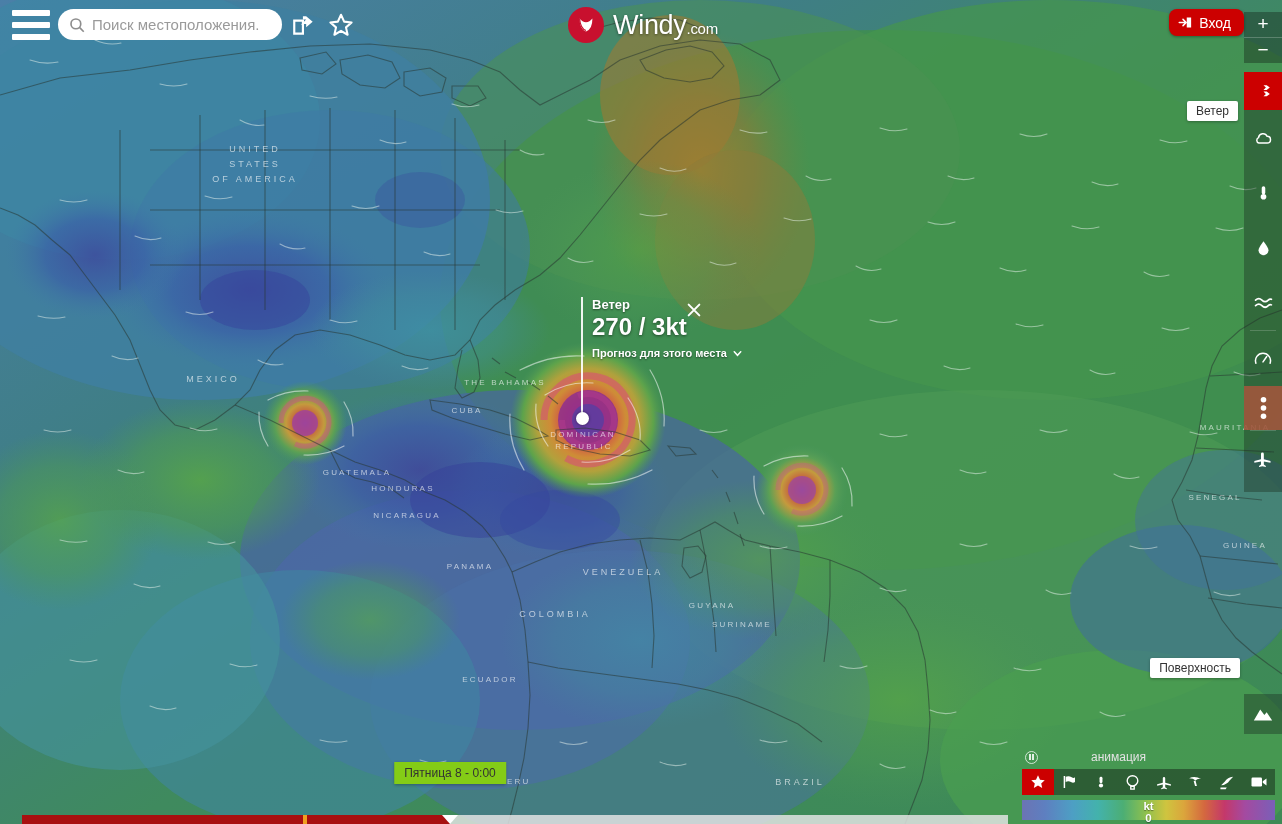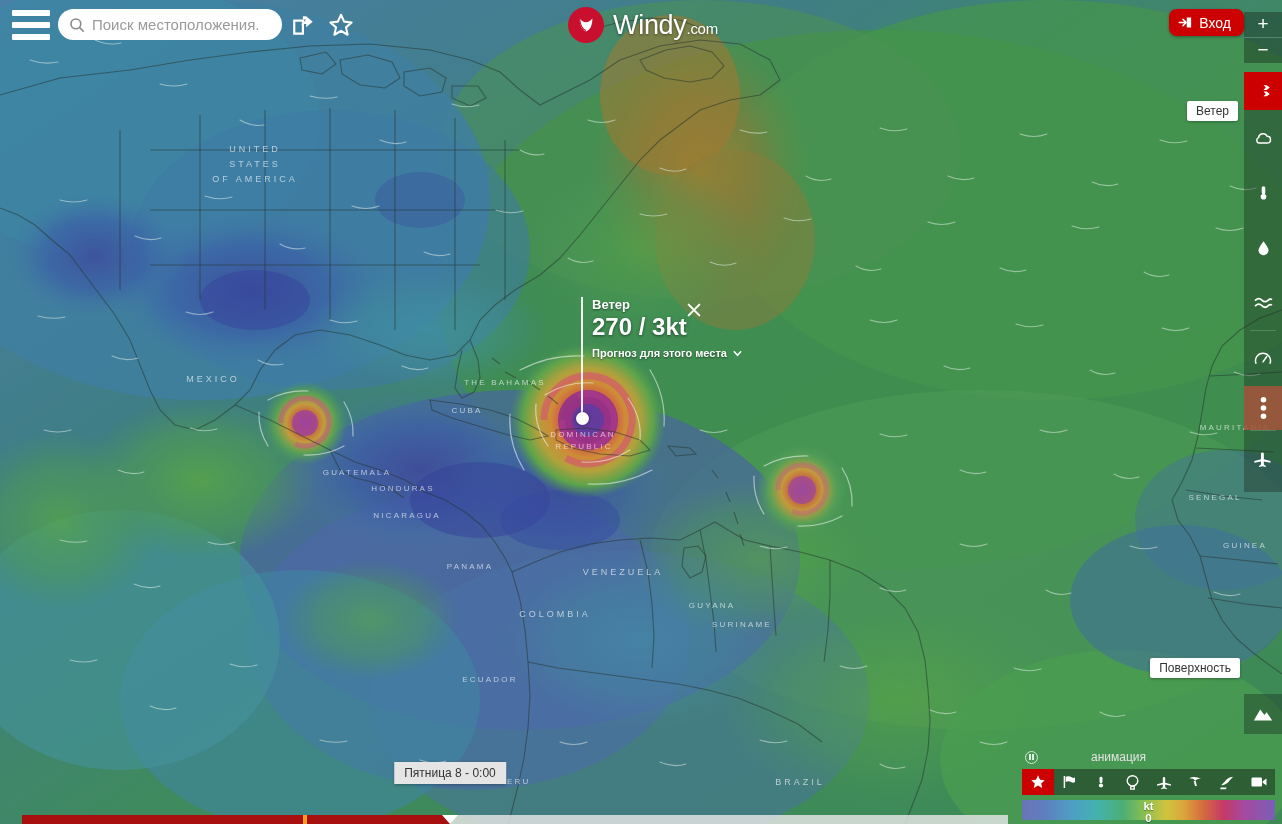--- a/index.html
+++ b/index.html
@@ -100,21 +100,21 @@
   
   .timeline { position: absolute; left: 0; bottom: 0; width: 1008px; z-index: 33; }
   .tl-bar { position: relative; height: 9px; margin-left: 22px; width: 986px;
     background: rgba(230,230,230,.82); }
   .tl-bar .filled { position: absolute; left: 0; top: 0; height: 9px; width: 428px; background: #a81010; }
   .tl-bar .nowtick { position: absolute; left: 281px; top: 0; width: 4px; height: 9px; background: #f0a020; }
   .tl-cursor { position: absolute; left: 428px; top: 0; width: 0; height: 0;
     border-left: 8px solid transparent; border-right: 8px solid transparent;
     border-top: 9px solid #fff; margin-left: -8px; }
   .tl-tip { position: absolute; left: 450px; bottom: 40px; transform: translateX(-50%);
-    background: #e5e5e5; color: #333; font-size: 12px; padding: 4px 10px; white-space: nowrap;
+    background: #84cc16; color: #333; font-size: 12px; padding: 4px 10px; white-space: nowrap;
     box-shadow: 0 1px 3px rgba(0,0,0,.3); }
   .tl-days { display: flex; height: 38px; background: rgba(22,46,28,.72); }
   .tl-play { width: 56px; display: flex; align-items: center; justify-content: center; cursor: pointer; }
   .tl-play .tri { width: 0; height: 0; border-top: 11px solid transparent;
     border-bottom: 11px solid transparent; border-left: 18px solid #fff; }
   .tl-day { width: 95px; display: flex; align-items: center; border-left: 1px solid rgba(255,255,255,.28);
     color: #fff; font-size: 13.5px; font-weight: bold; padding-left: 12px; cursor: pointer;
     text-shadow: 0 1px 2px rgba(0,0,0,.4); }
 
   .mlabel { fill: rgba(255,255,255,.62); font-size: 8px; letter-spacing: 2.2px;

